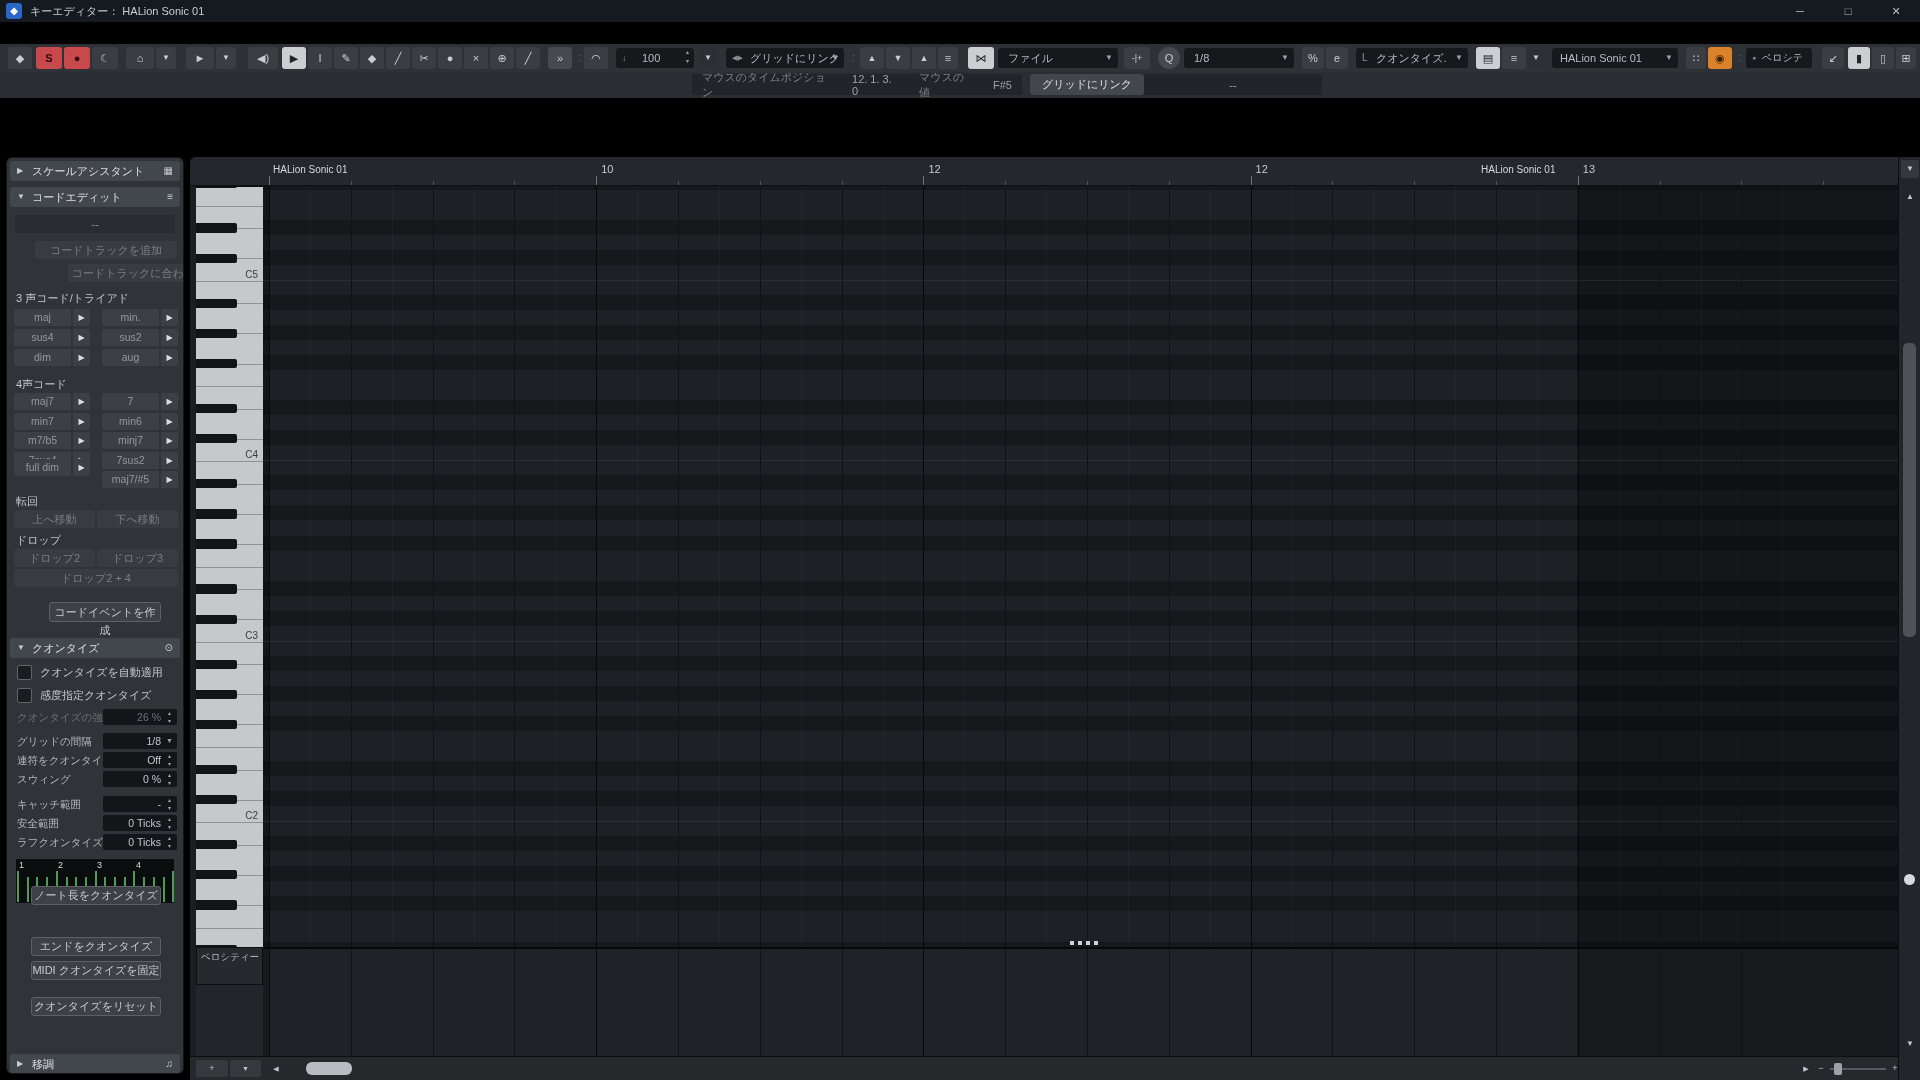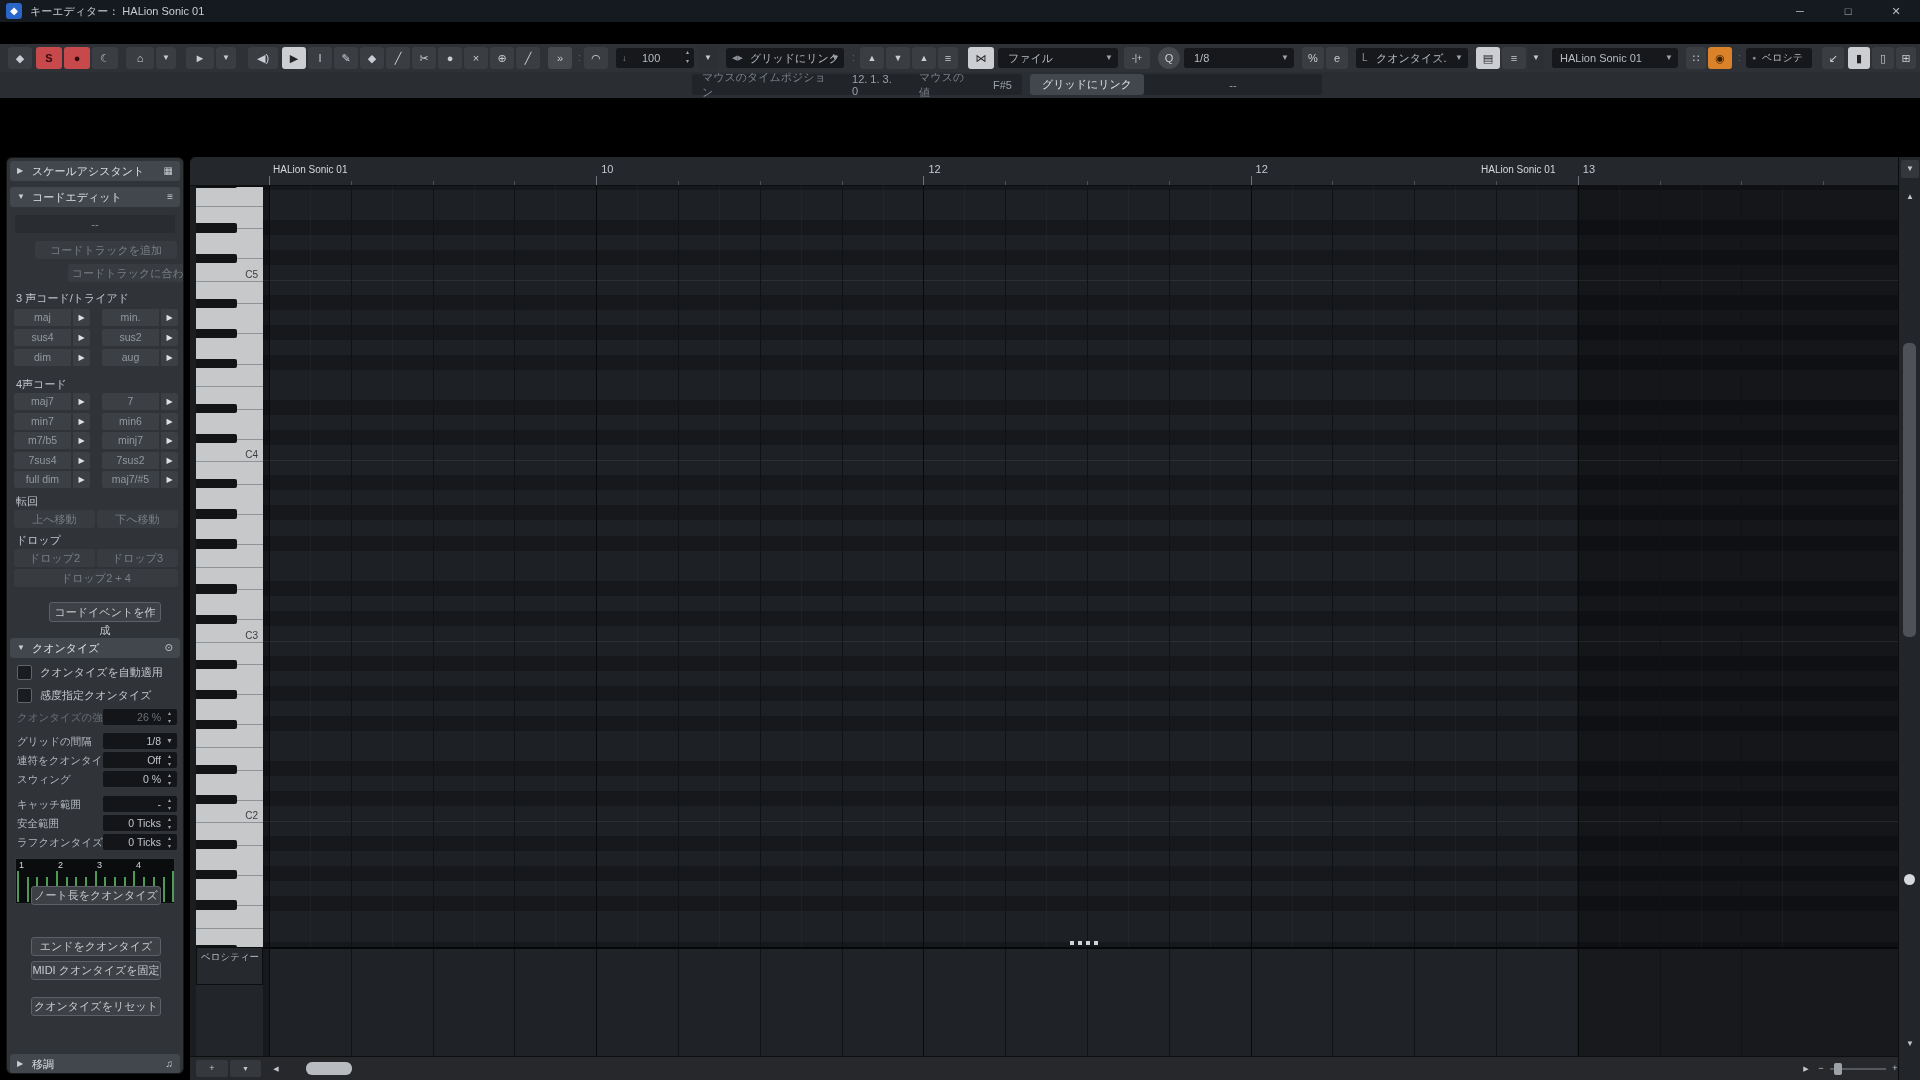--- a/index.html
+++ b/index.html
@@ -286,21 +286,21 @@
           <div class="charr">▶</div>
         </div>
         <div class="chcell" style="left: 0px; top: 58.5px; width: 76px;">
           <div class="chlab">7sus4</div>
           <div class="charr">▶</div>
         </div>
         <div class="chcell" style="left: 88px; top: 58.5px; width: 76px;">
           <div class="chlab">7sus2</div>
           <div class="charr">▶</div>
         </div>
-        <div class="chcell" style="left: 0px; top: 78px; width: 76px;">
+        <div class="chcell" style="left: 0px; top: 66px; width: 76px;">
           <div class="chlab">full dim</div>
           <div class="charr">▶</div>
         </div>
         <div class="chcell" style="left: 88px; top: 78px; width: 76px;">
           <div class="chlab">maj7/#5</div>
           <div class="charr">▶</div>
         </div>
       </div>
     <div class="seclab" style="top:336px;">転回</div>
     <div class="dbtn" style="left:7px;top:352px;width:81px;">上へ移動</div>

